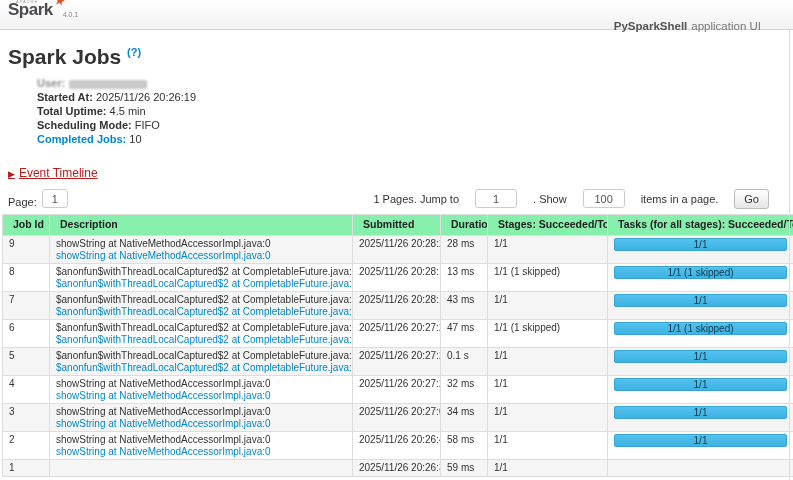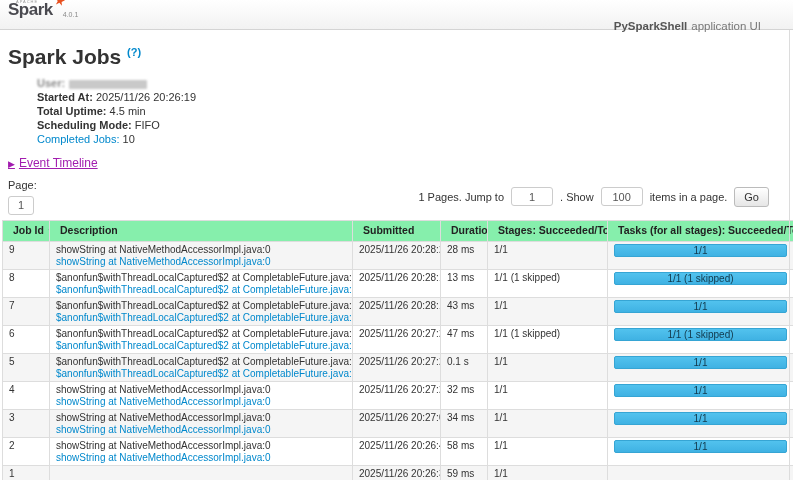--- a/index.html
+++ b/index.html
@@ -38,29 +38,29 @@
   
   .content { padding: 8px 24px 0 8px; }
   h1.page-title { font-size: 21px; font-weight: bold; color:#333; margin: 2px 0 8px 0; }
   h1.page-title sup a { font-size: 11px; color:#0088cc; text-decoration:none; font-weight:bold; }
   .info { font-size: 11px; line-height: 13.5px; color:#333;margin-left:29px; }
   .info .row { margin: 0 0 0.5px 0; }
   .info b { font-weight: bold; }
   .redacted-label { color:#8a8a8a; filter: blur(1.3px); font-weight:bold; }
   .redacted-block { display:inline-block; width: 78px; height: 9px; background:#c9c9c9; filter: blur(1.2px); vertical-align: middle; margin-left:4px; border-radius:1px;}
   a.plain-link { color:#0088cc; text-decoration:none; }
-  .timeline-link { display:block; margin-top: 9px; font-size: 12px; color:#a21caf; cursor:pointer; }
+  .timeline-link { display:block; margin-top: 19px; font-size: 12px; color:#b91c1c; cursor:pointer; }
   .timeline-link .tri { font-size: 9px; margin-right: 4px; }
   .section-head { margin-top: 12px; font-size: 14px; font-weight: bold; color:#0088cc; cursor:pointer; }
   .section-head .tri { font-size: 10px; margin-right: 4px; }
 
   
   .pagerow { display:flex; align-items:center; margin: 9px 0 5px 0; font-size: 11px; color:#333; }
-  .pagerow .left { display:flex; align-items:flex-start; gap: 5px; flex-direction: column; }
-  .pagerow .right { margin-left:auto; display:flex; align-items:center; gap: 7px; }
+  .pagerow .left { display:flex; align-items:flex-end; gap: 5px; }
+  .pagerow .right { margin-left:auto; display:flex; align-items:center; gap: 16px; }
   .pg-input { width: 26px; height: 19px; border: 1px solid #ccc; border-radius: 3px; font-size: 11px; text-align:center; color:#555; font-family: inherit; }
   .pg-input.wide { width: 42px; }
   .go-btn {
     height: 20px; padding: 0 9px; font-size: 11px; color:#333;
     background: linear-gradient(#ffffff,#e6e6e6); border: 1px solid #bbb; border-radius: 3px; cursor:pointer;
     font-family: inherit;
   }
 
   
   .tbl-wrap { margin: 0 2px; }
@@ -122,21 +122,21 @@
     </div>
     <div class="row">
       <b>Total Uptime:</b>
       <span>4.5 min</span>
     </div>
     <div class="row">
       <b>Scheduling Mode:</b>
       <span>FIFO</span>
     </div>
     <div class="row">
-      <a href="#" class="plain-link" style="font-weight:normal">Completed Jobs:</a>
+      <a href="#" class="plain-link" style="font-weight:bold">Completed Jobs:</a>
       <span>10</span>
     </div>
   </div>
 
   <a href="#" class="timeline-link">
     <span class="tri">▶</span><span>Event Timeline</span>
   </a>
 
 
   <div class="pagerow">

